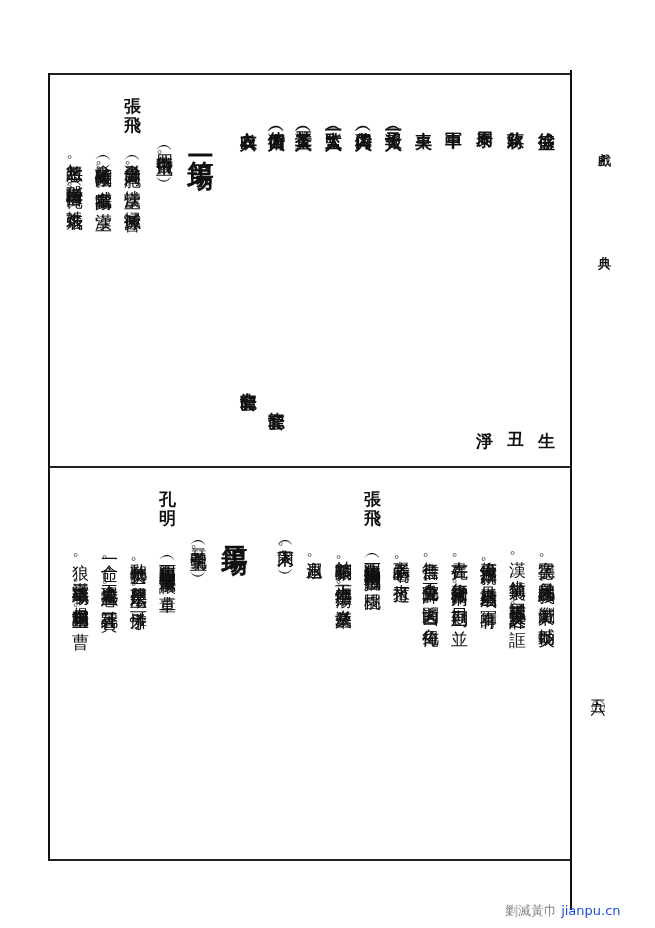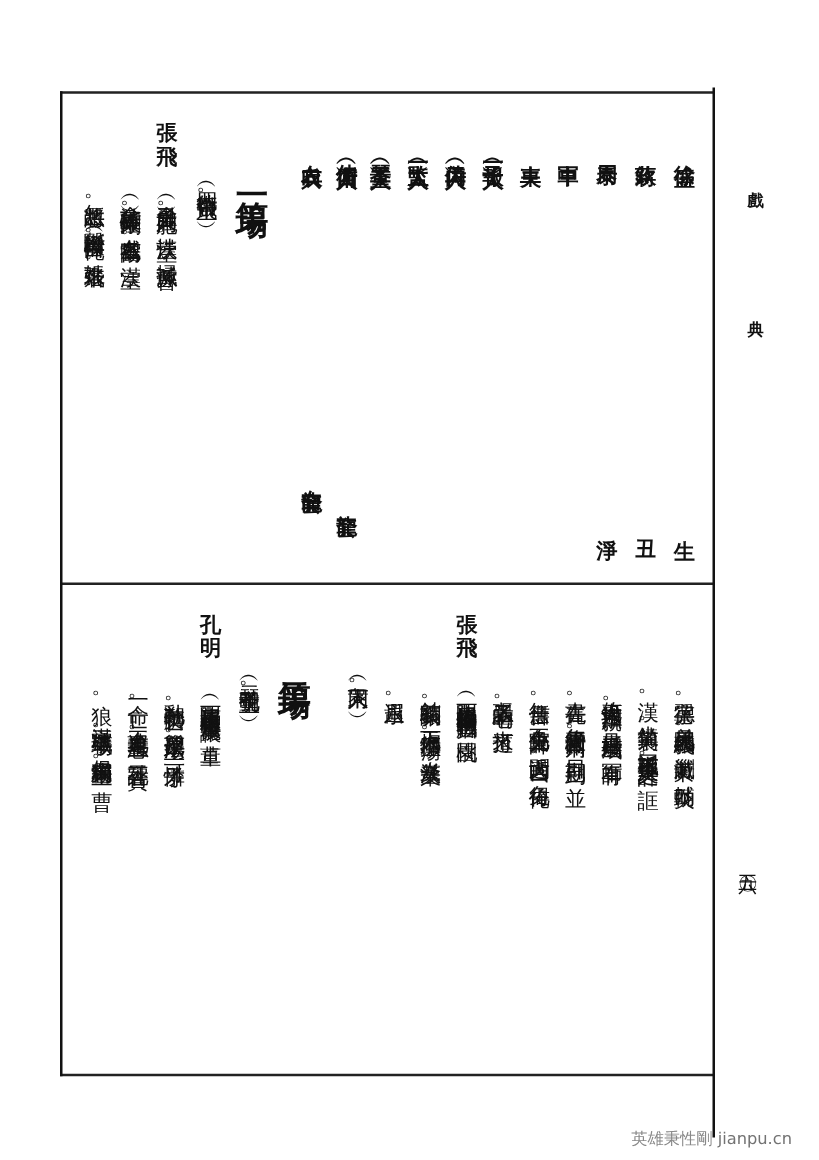--- a/index.html
+++ b/index.html
@@ -10,21 +10,21 @@
   .top-rule { position:absolute; left:48px; top:73px; width:524px; height:2px; background:#222; }
   .bottom-rule { position:absolute; left:48px; top:859px; width:524px; height:2px; background:#222; }
   .col { position:absolute; writing-mode:vertical-rl; text-orientation:upright;
          font-size:17px; line-height:22px; letter-spacing:1px; white-space:nowrap; }
   .bold { font-weight:bold; }
   .big { font-size:26px; letter-spacing:2px; font-weight:bold; }
   .header-char { position:absolute; left:598px; font-size:13px; font-weight:bold; }
   .pageno { position:absolute; left:588px; top:688px; writing-mode:vertical-rl; text-orientation:upright; font-size:15px; }
   .watermark { position:absolute; left:505px; top:902px; font-size:13px; color:#888;
                font-family:"DejaVu Sans","Liberation Sans",sans-serif; }
-  .watermark .en { color:#737373; }
+  .watermark .en { color:#1d4ed8; }
 </style>
 </head>
 <body>
 
 <div class="top-rule"></div>
 <div class="mid-rule"></div>
 <div class="bottom-rule"></div>
 <div class="right-rule"></div>
 <div style="position:absolute;left:48px;top:73px;width:2px;height:788px;background:#111;"></div>
 
@@ -72,15 +72,15 @@
 
 <div class="col big" style="left:224px;top:525px;">第二場</div>
 <div class="col" style="left:188px;top:535px;">（二琴童引孔明上。）</div>
 <div class="col bold" style="left:157px;top:478px;">孔　明</div>
 <div class="col" style="left:157px;top:550px;">（唱西皮原板）桓靈無道寵張讓。董卓</div>
 <div class="col" style="left:128px;top:550px;">亂朝焚臍亡。蔡邕哭尸法場上。可憐才子</div>
 <div class="col" style="left:99px;top:550px;">一命亡。王允連環有志量。一計害死二貪</div>
 <div class="col" style="left:70px;top:550px;">狼。漢室三雄爭戰場。俱想霸業獨稱王。曹</div>
 
 <div class="watermark">
-  <span>英雄秉性剛</span>
+  <span>剿滅黃巾</span>
   <span class="en">jianpu.cn</span>
 </div>
 
 </body></html>

